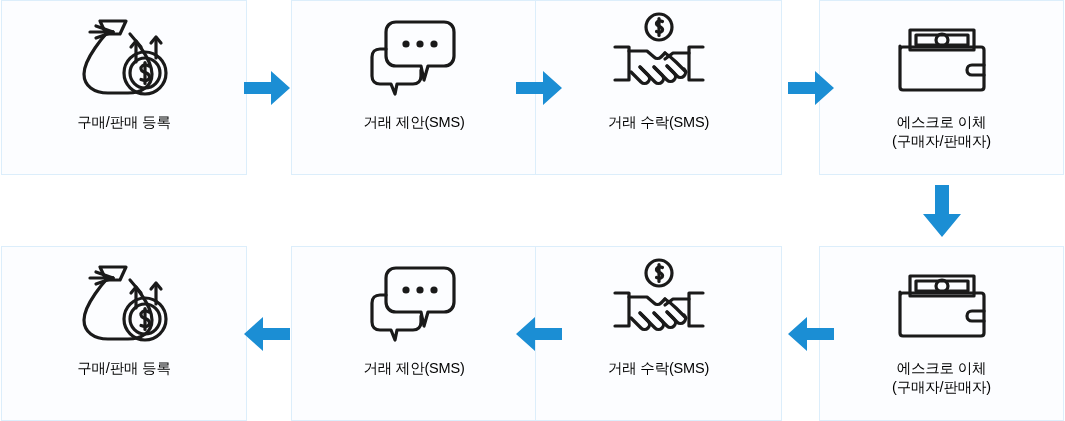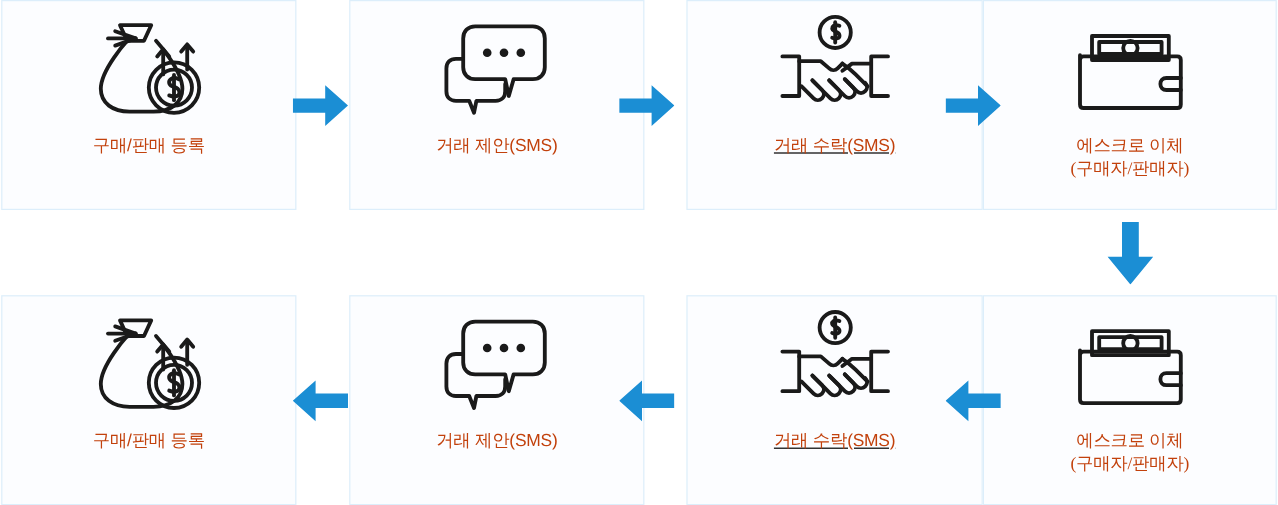--- a/index.html
+++ b/index.html
@@ -42,32 +42,32 @@
   .card .icon-wrap {
     height: 112px;
     display: flex;
     align-items: center;
     justify-content: center;
     width: 100%;
   }
   .card .label {
     font-size: 14.5px;
     line-height: 19px;
-    color: #c2410c;
+    color: #000000;
     text-align: center;
     letter-spacing: -0.2px;
     white-space: pre-line;
     font-weight: 400;
   }
 
   
   .col1 { left: 1px;   width: 246px; }
   .col2 { left: 291px; width: 246px; }
-  .col3 { left: 572px; width: 247px; text-decoration: underline; }
-  .col4 { left: 819px; width: 245px; font-family: Liberation Serif, serif; }
+  .col3 { left: 535px; width: 247px; }
+  .col4 { left: 819px; width: 245px; }
 
   
   .arrow {
     position: absolute;
     display: flex;
     align-items: center;
     justify-content: center;
   }
   .arrow svg { display: block; }
 

